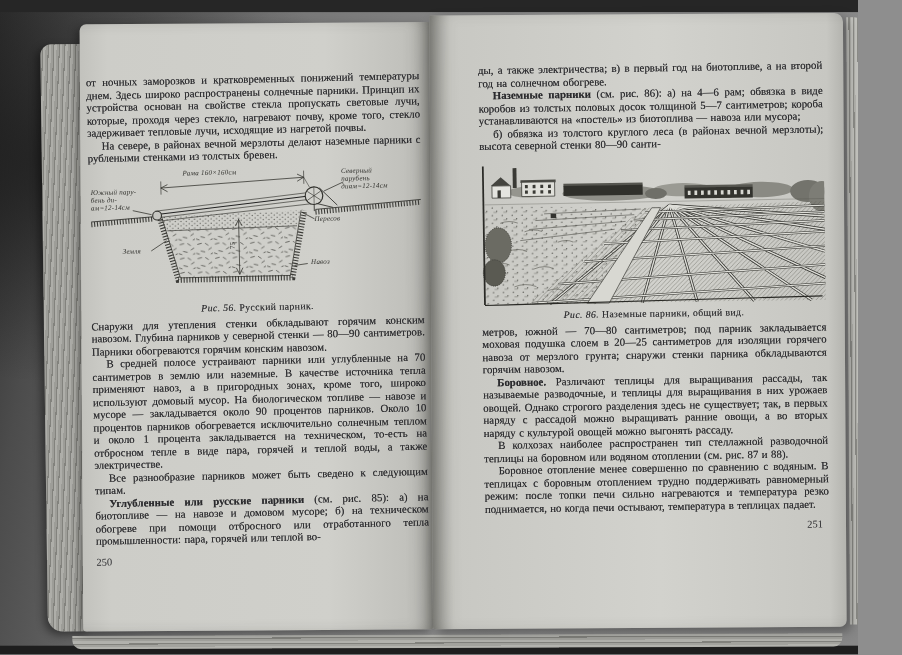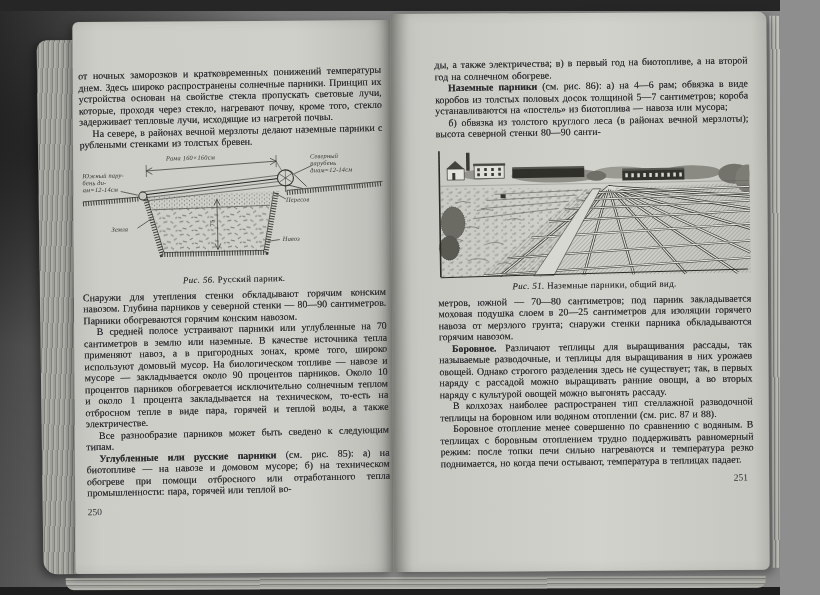--- a/index.html
+++ b/index.html
@@ -245,21 +245,21 @@
             <path d="M58 50 L146 47 M50 56 L140 52 M44 64 L132 58 M36 74 L122 65" stroke="#44443e" stroke-width="0.5"></path>
             <path d="M18 58 q8 -3 16 0 M40 66 q8 -3 16 0 M24 84 q10 -4 18 0 M48 100 q10 -4 18 0 M30 116 q10 -4 20 0 M60 120 q8 -3 14 0 M70 76 q8 -3 14 0 M12 96 q8 -3 14 0" stroke="#4c4c45" stroke-width="0.5" fill="none"></path>
             <ellipse cx="16" cy="78" rx="12" ry="16" fill="#6b6b63" stroke="#3b3b35" stroke-width="0.8" stroke-dasharray="0.8 1.2"></ellipse>
             <ellipse cx="12" cy="103" rx="10" ry="12" fill="#5a5a52" stroke="#3b3b35" stroke-width="0.8" stroke-dasharray="0.8 1.2"></ellipse>
             <rect x="64" y="50" width="5" height="4" fill="#33332f"></rect>
 
             <line x1="3" y1="6" x2="3" y2="132" stroke="#2a2a26" stroke-width="1.6"></line>
             <line x1="3" y1="132.5" x2="310" y2="128.5" stroke="#2a2a26" stroke-width="1"></line>
           </svg>
         </div>
-        <p class="figcap"><span class="cl">Рис. 51.</span> <span>Наземные парники, общий вид.</span></p>
+        <p class="figcap"><span class="cl">Рис. 86.</span> <span>Наземные парники, общий вид.</span></p>
 
         <p class="tx">метров, южной — 70—80 сантиметров; под парник закладывается моховая подушка слоем в 20—25 сантиметров для изоляции горячего навоза от мерзлого грунта; снаружи стенки парника обкладываются горячим навозом.</p>
         <p class="tx indent"><b>Боровное.</b><span> Различают теплицы для выращивания рассады, так называемые разводочные, и теплицы для выращивания в них урожаев овощей. Однако строгого разделения здесь не существует; так, в первых наряду с рассадой можно выращивать ранние овощи, а во вторых наряду с культурой овощей можно выгонять рассаду.</span></p>
         <p class="tx indent">В колхозах наиболее распространен тип стеллажной разводочной теплицы на боровном или водяном отоплении (см. рис. 87 и 88).</p>
         <p class="tx indent">Боровное отопление менее совершенно по сравнению с водяным. В теплицах с боровным отоплением трудно поддерживать равномерный режим: после топки печи сильно нагреваются и температура резко поднимается, но когда печи остывают, температура в теплицах падает.</p>
 
         <p class="pageno right">251</p>
       </div>
     </div>
   </div>

